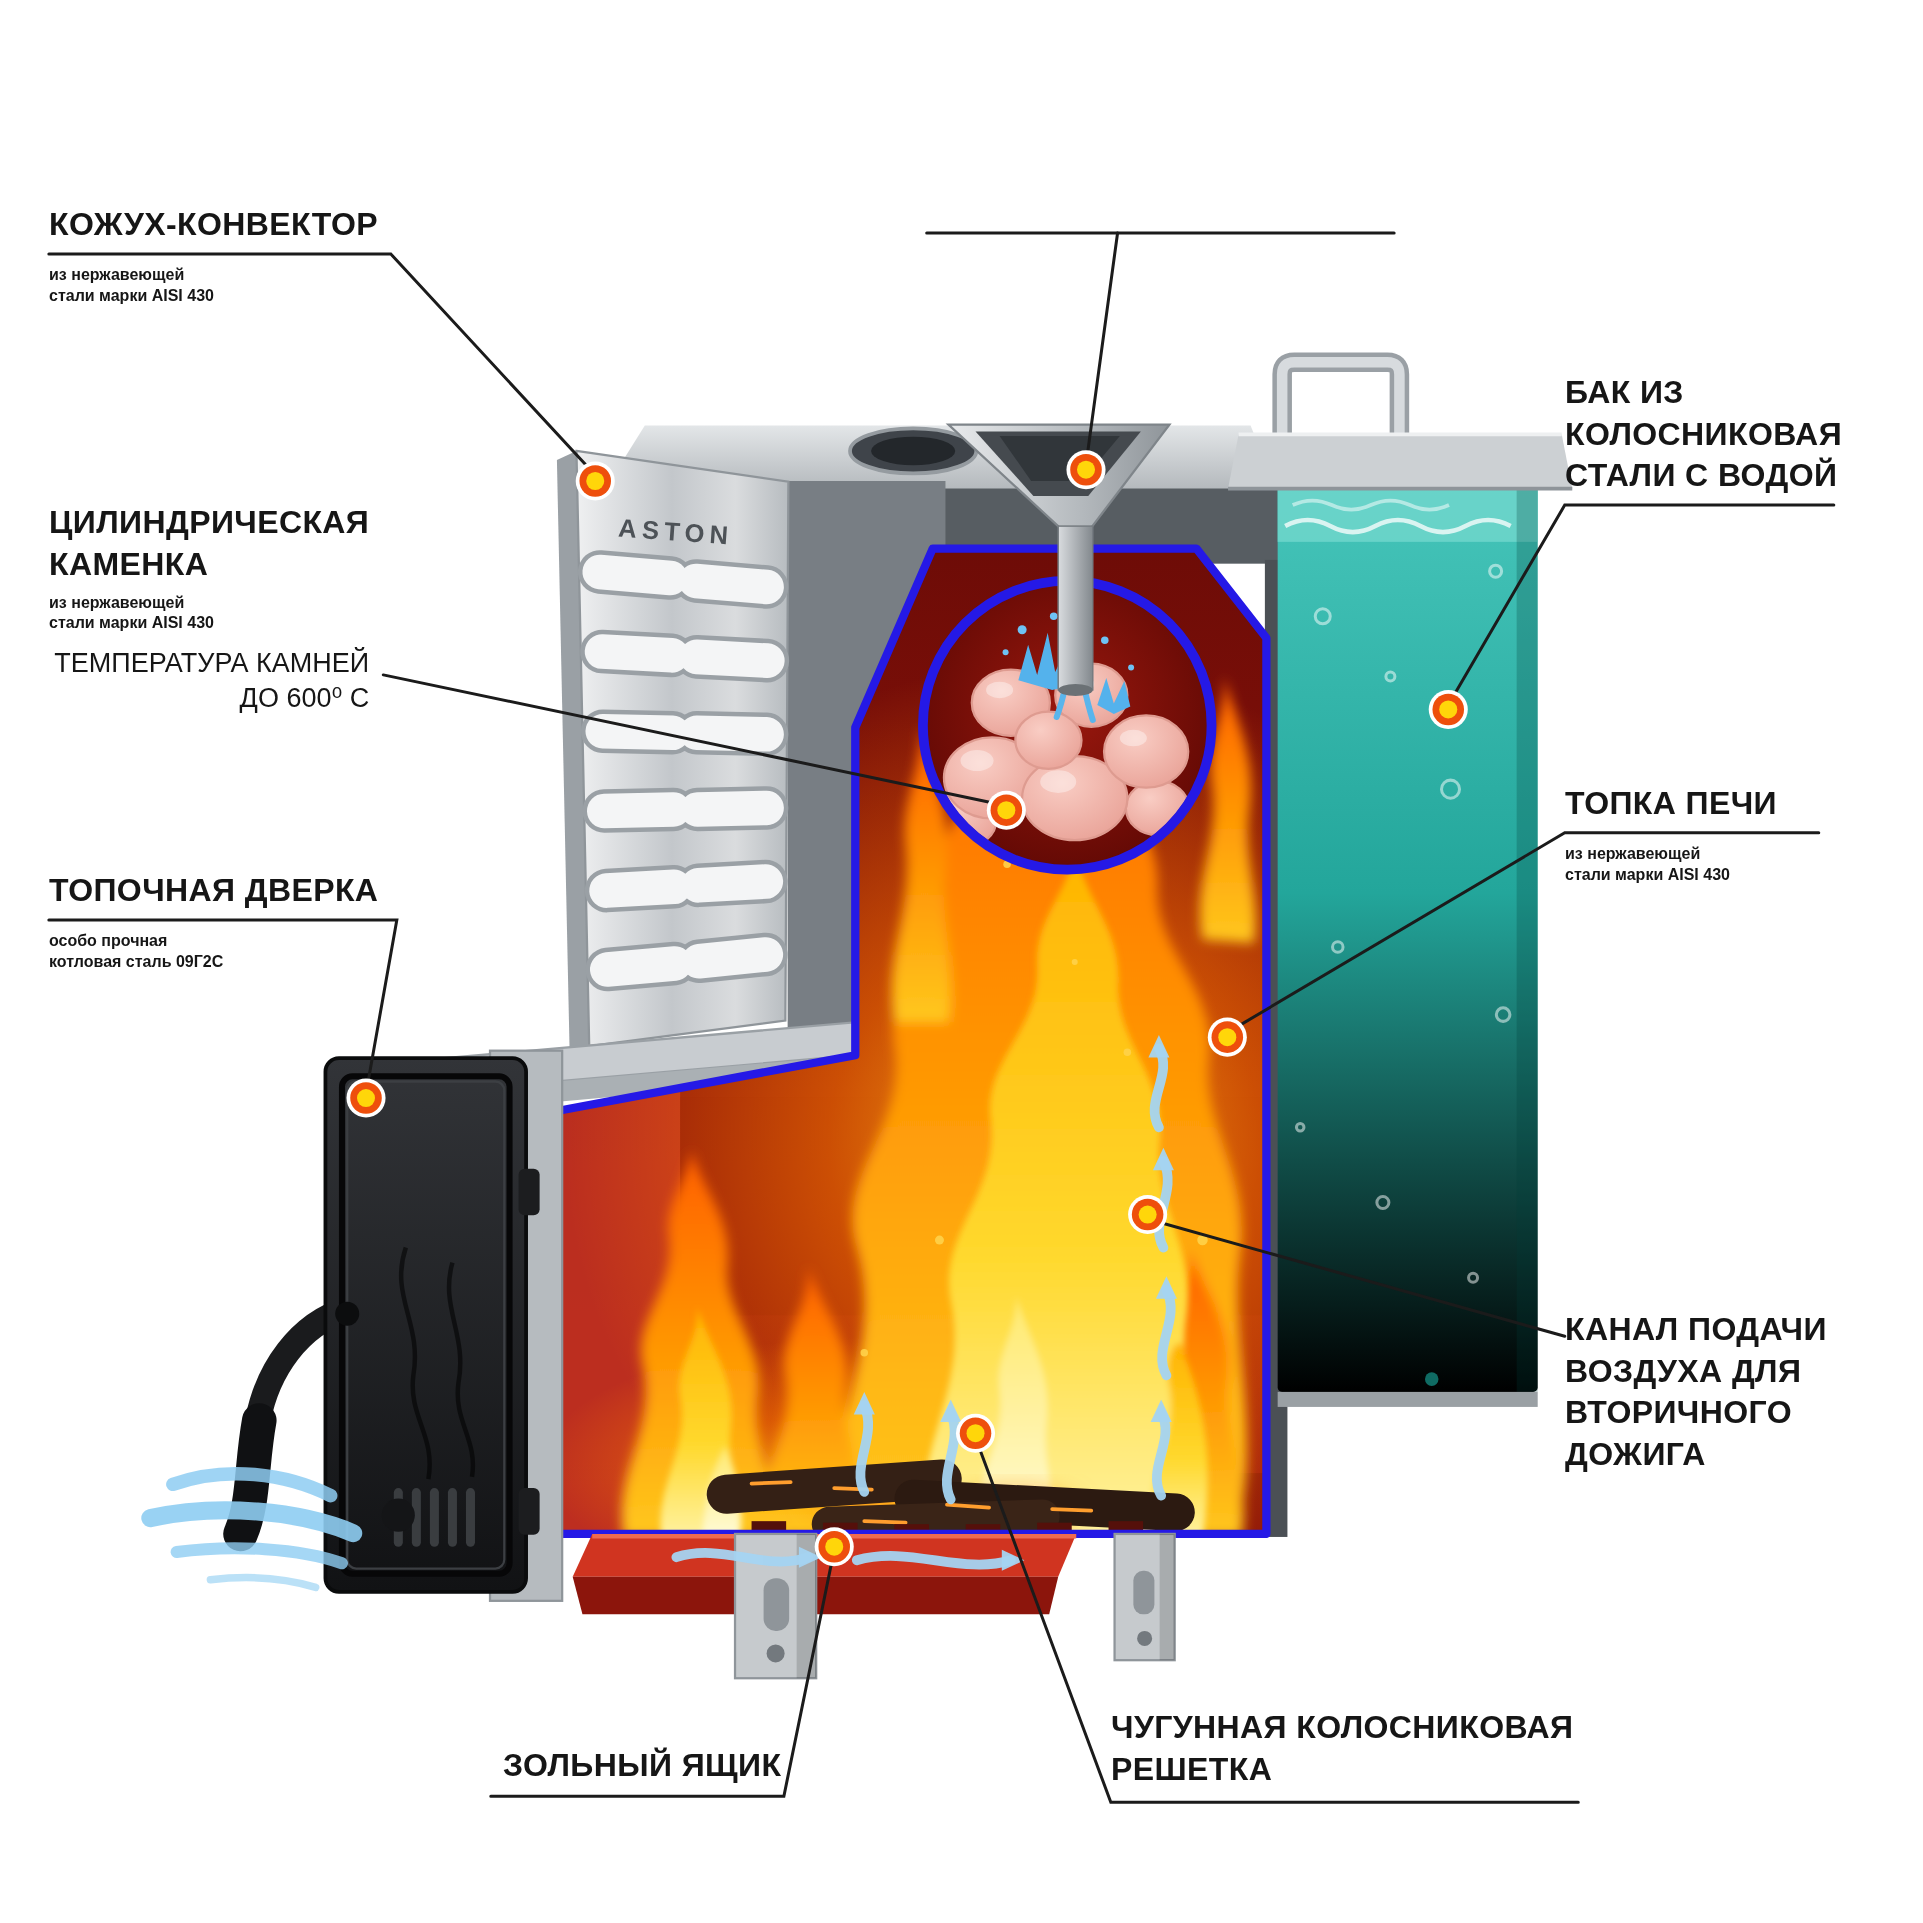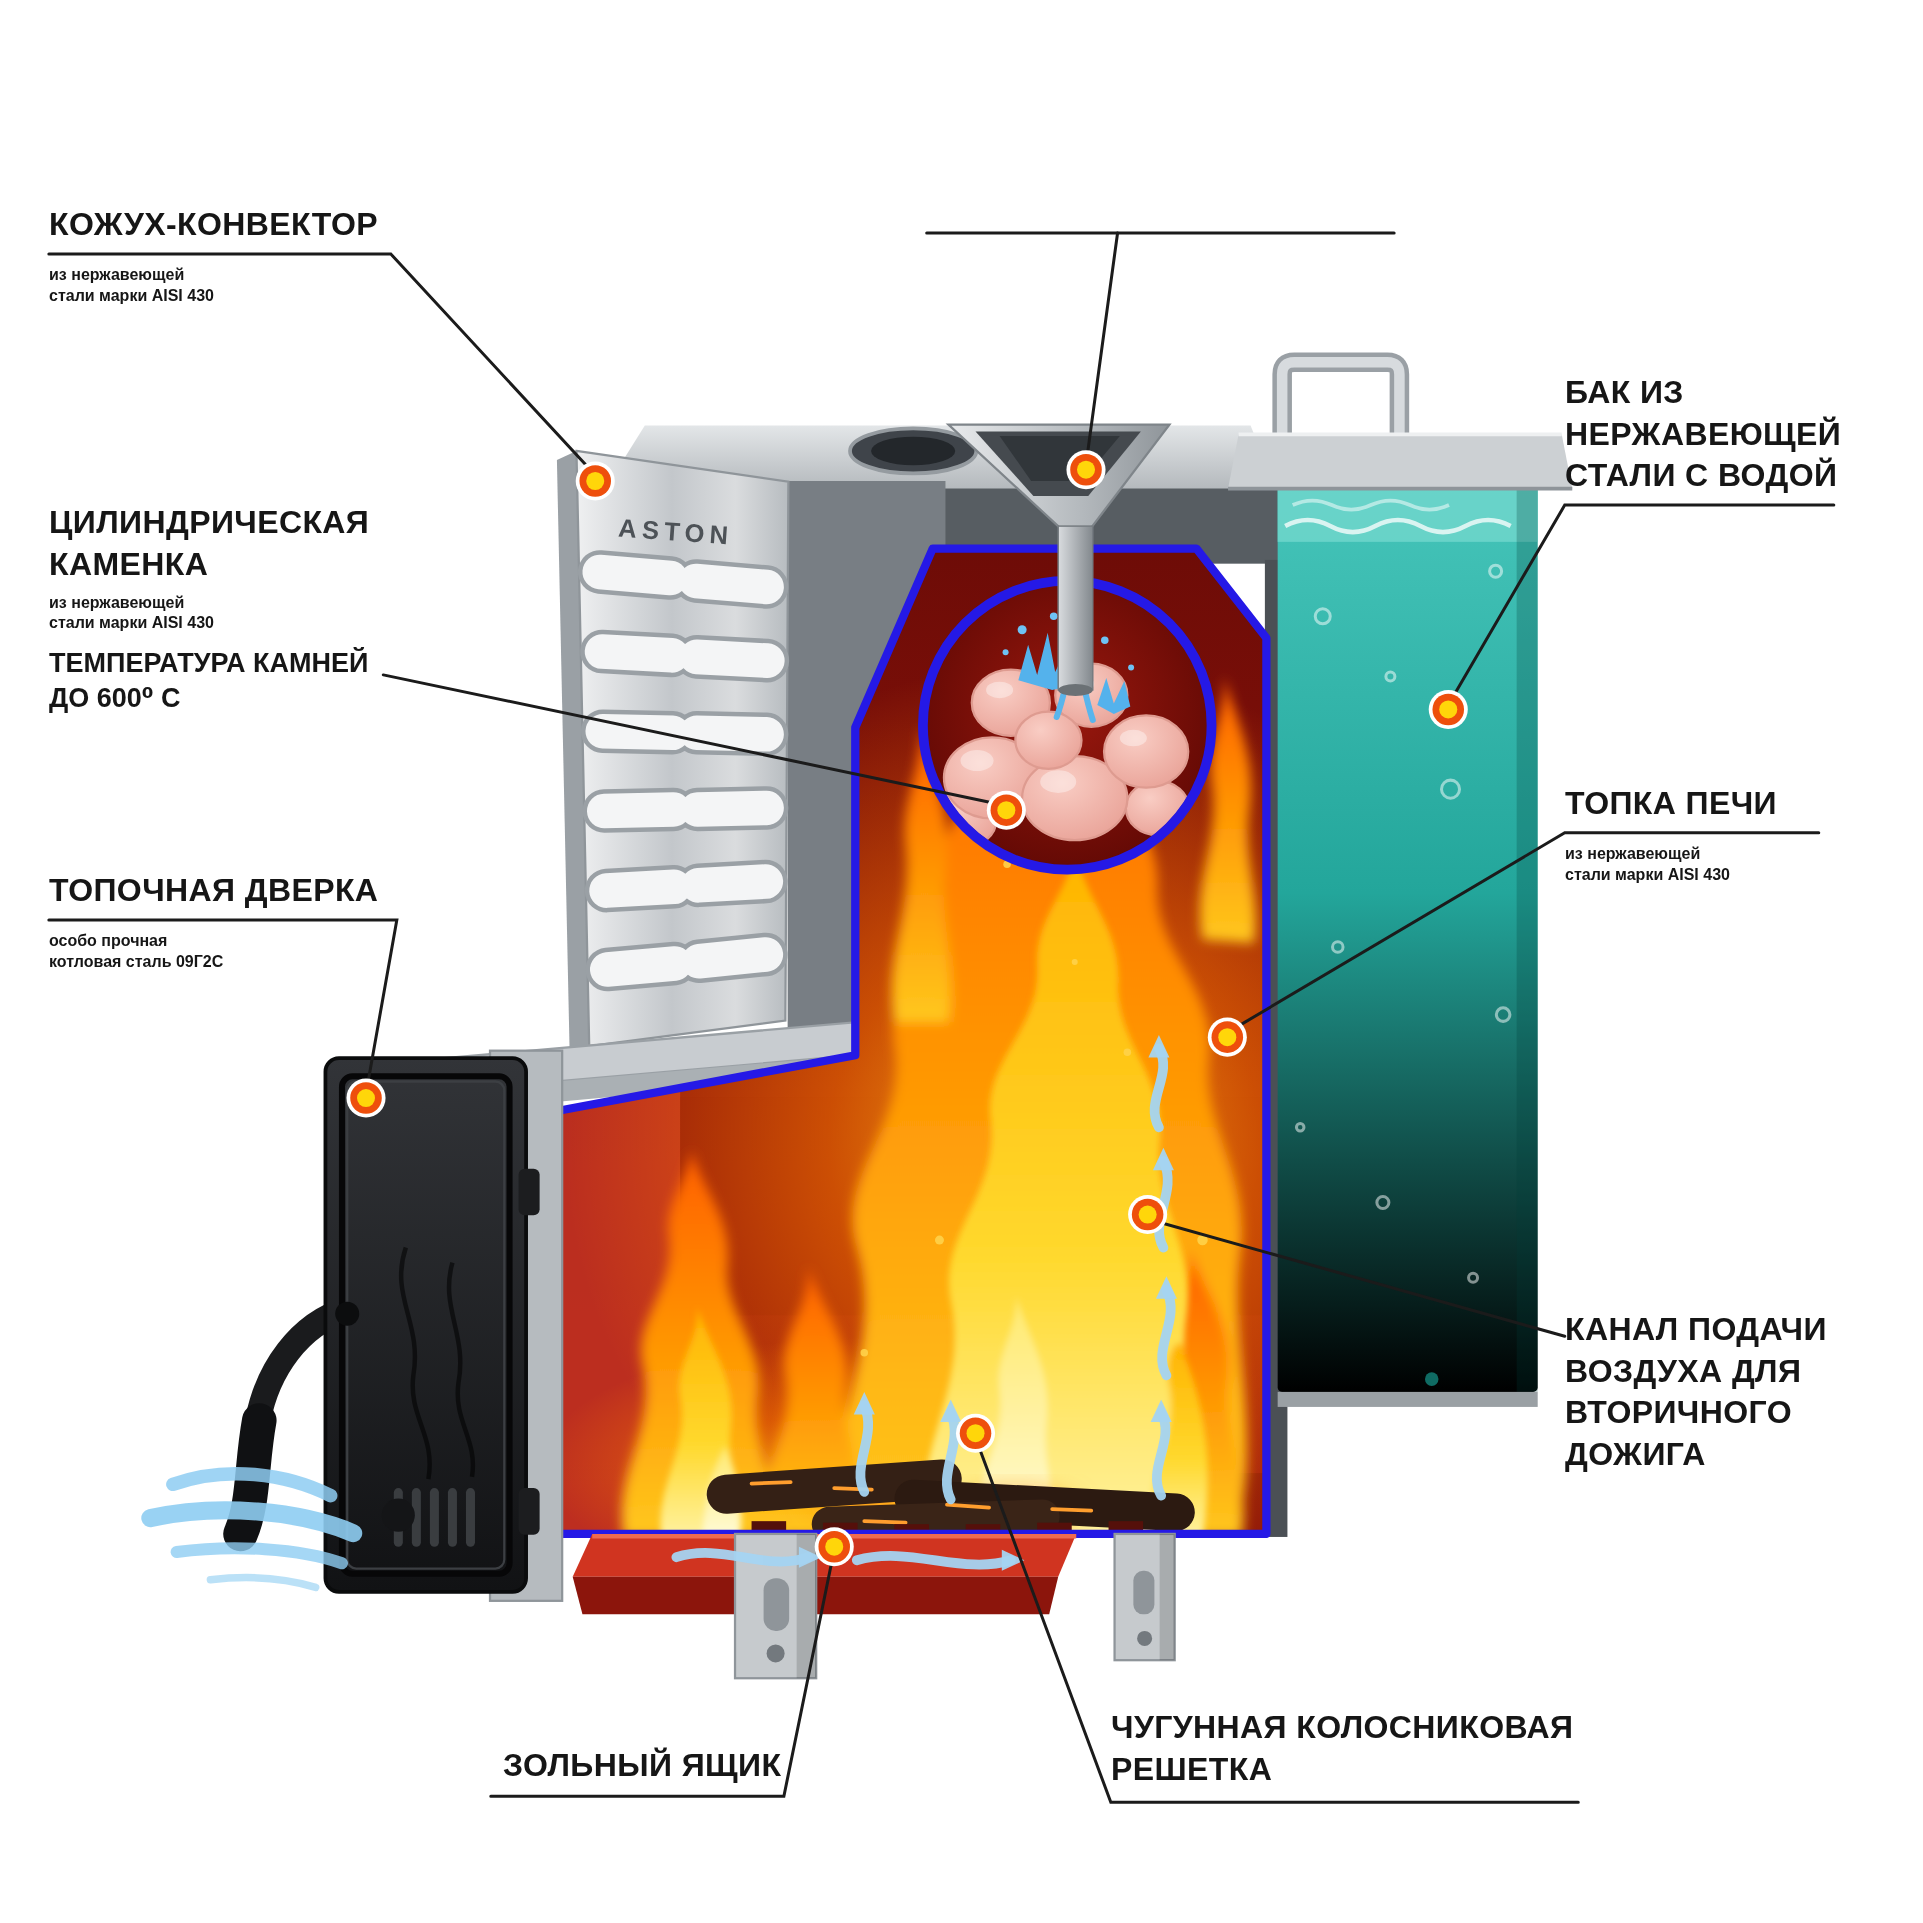--- a/index.html
+++ b/index.html
@@ -3,21 +3,21 @@
 <meta charset="utf-8">
 <style>
   html,body{margin:0;padding:0;background:#ffffff;}
   body{width:1924px;height:1924px;position:relative;overflow:hidden;
        font-family:"Liberation Sans","DejaVu Sans",sans-serif;}
   .stage{position:absolute;left:0;top:0;width:1924px;height:1924px;}
   svg.art{position:absolute;left:0;top:0;}
   .lbl{position:absolute;color:#161616;}
   .t{font-size:32px;font-weight:800;line-height:1.3;letter-spacing:0.4px;white-space:nowrap;}
   .s{font-size:16px;font-weight:700;line-height:1.3;white-space:nowrap;}
-  .temp{font-size:27px;font-weight:700;line-height:1.28;white-space:nowrap;}
+  .temp{font-size:27px;font-weight:400;line-height:1.28;white-space:nowrap;text-align:right;}
   .gap{margin-top:19.5px;}
   .gap-sm{margin-top:7.5px;}
   .gap-temp{margin-top:12px;}
 </style>
 </head>
 <body>
 
 <div class="stage">
 
 <svg class="art" width="1924" height="1924" viewBox="0 0 2560 2560">
@@ -425,21 +425,21 @@
 
 <div class="lbl" style="left:49px;top:204px">
   <div class="t">КОЖУХ-КОНВЕКТОР</div>
   <div class="s gap">из нержавеющей</div>
   <div class="s">стали марки AISI 430</div>
 </div>
 
 
 <div class="lbl" style="left:1565px;top:372px">
   <div class="t">БАК ИЗ</div>
-  <div class="t">НЕРЖАВЕЮЩЕЙ</div>
+  <div class="t">КОЛОСНИКОВАЯ</div>
   <div class="t">СТАЛИ С ВОДОЙ</div>
 </div>
 
 <div class="lbl" style="left:49px;top:502px">
   <div class="t">ЦИЛИНДРИЧЕСКАЯ</div>
   <div class="t">КАМЕНКА</div>
   <div class="s gap-sm">из нержавеющей</div>
   <div class="s">стали марки AISI 430</div>
   <div class="temp gap-temp">ТЕМПЕРАТУРА КАМНЕЙ</div>
   <div class="temp">ДО 600⁰ С</div>

